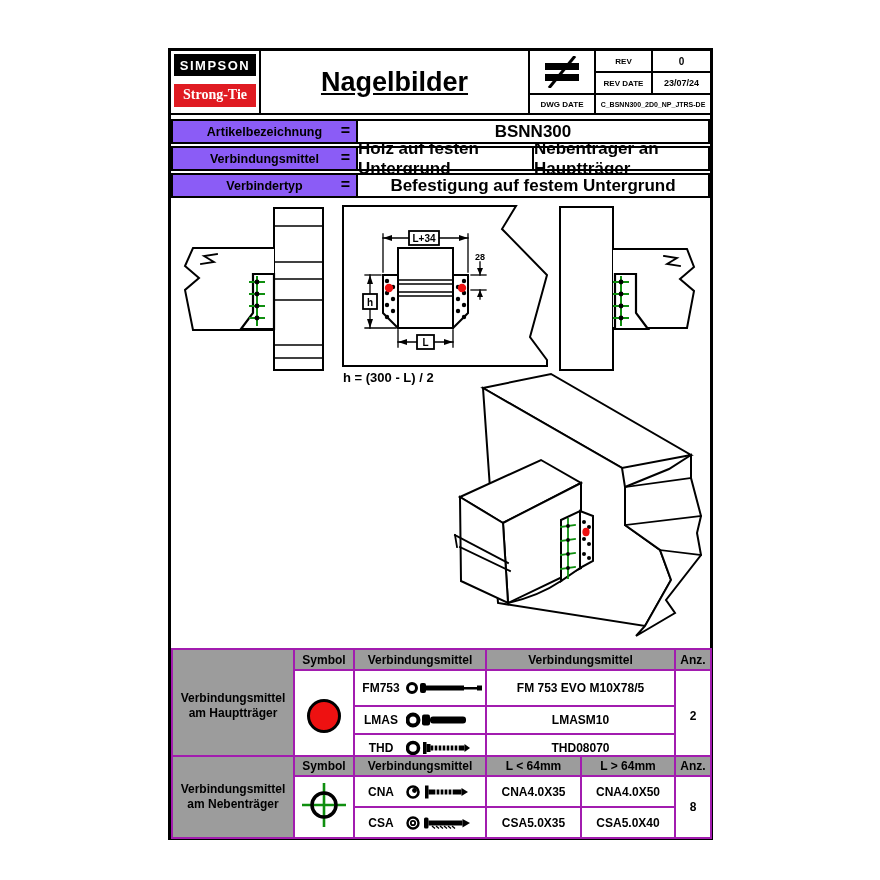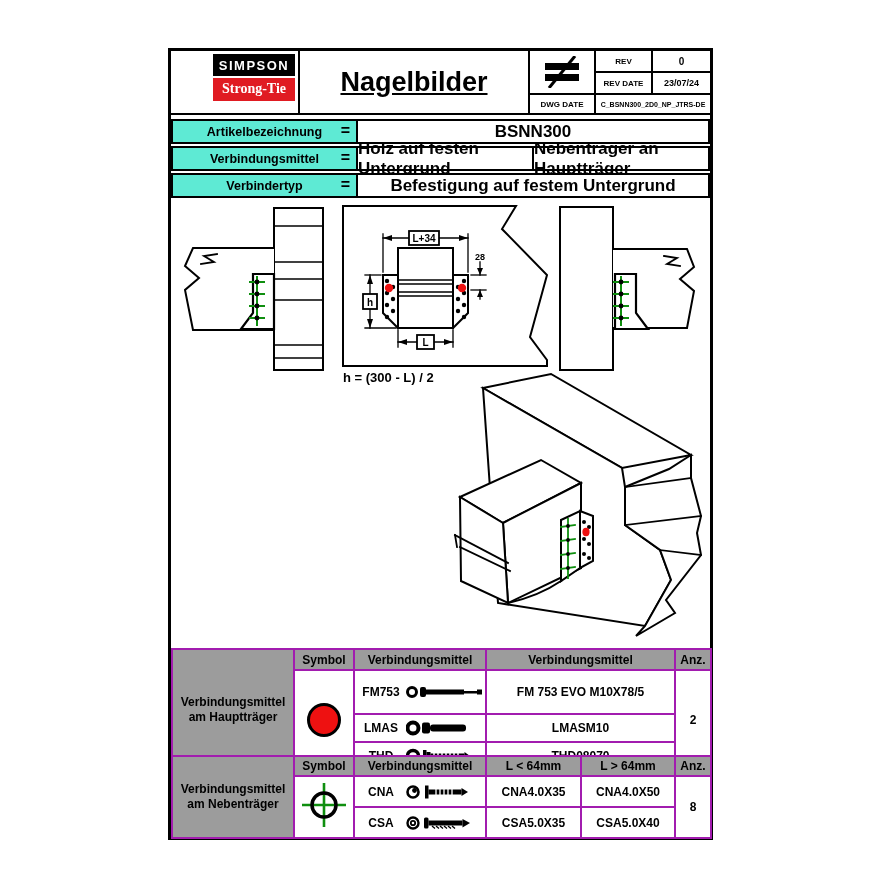--- a/index.html
+++ b/index.html
@@ -2,36 +2,36 @@
 <html><head>
 <meta charset="utf-8">
 <style>
   * { margin:0; padding:0; box-sizing:border-box; }
   html,body { width:880px; height:880px; background:#ffffff; font-family:"Liberation Sans", sans-serif; color:#000; }
   #canvas { position:relative; width:880px; height:880px; background:#fff; overflow:hidden; }
   #sheet { position:absolute; left:168px; top:48px; width:545px; height:792px; border:3px solid #000; background:#fff; }
 
   
   .hdr { position:absolute; left:0; top:0; width:539px; height:64px; display:flex; border-bottom:2px solid #000; background:#fff; }
-  .logo-cell { width:90px; border-right:2px solid #000; padding:3px 3px; display:flex; flex-direction:column; gap:2px;margin-left:39px; }
+  .logo-cell { width:90px; border-right:2px solid #000; padding:3px 3px; display:flex; flex-direction:column; gap:8px; }
   .logo-black { background:#000; color:#fff; font-weight:bold; font-size:13px; letter-spacing:1.5px; text-align:center; padding:3px 2px 2px; border:1px solid #000; }
   .logo-red { background:#e01b22; color:#fff; font-weight:bold; font-size:14px; text-align:center; padding:3px 6px 4px; font-family:"Liberation Serif", serif; }
   .title-cell { flex:1; border-right:2px solid #000; display:flex; align-items:center; justify-content:center; }
   .title-cell span { font-size:27px; font-weight:bold; text-decoration:underline; }
   .rev-grid { width:180px; display:grid; grid-template-columns:64px 55px 1fr; grid-template-rows:20px 20px 1fr; gap:2px; background:#000; }
   .rev-grid > div { background:#fff; display:flex; align-items:center; justify-content:center; font-weight:bold; overflow:hidden; }
   .cell-sym { grid-row:1/3; grid-column:1; }
   .cell-dwgl { grid-row:3; grid-column:1; font-size:8px; }
   .cell-dwgv { grid-row:3; grid-column:2/4; font-size:7px; white-space:nowrap; }
   .rev-lab { font-size:8px; }
   .rev-val { font-size:10px; }
 
   
   .info-row { position:absolute; left:0; width:539px; height:25px; border:2px solid #000; display:flex; background:#fff; }
-  .info-label { position:relative; width:122px; background:#5eead4; border-right:2px solid #000; display:flex; align-items:center; justify-content:center; font-weight:bold; font-size:12.5px; }
+  .info-label { position:relative; width:122px; background:#8b5cf6; border-right:2px solid #000; display:flex; align-items:center; justify-content:center; font-weight:bold; font-size:12.5px; }
   .info-label .eq { position:absolute; right:6px; top:50%; transform:translateY(-54%); font-size:16px; font-weight:bold; }
   .info-label { width:185px; }
   .info-vals { flex:1; display:flex; }
   .info-val { flex:1; display:flex; align-items:center; justify-content:center; font-weight:bold; font-size:17px; }
   .info-val + .info-val { border-left:2px solid #000; }
 
   
   .draw-area { position:absolute; left:0; top:147px; width:523px; height:450px; background:#fff; }
 
   
@@ -289,21 +289,21 @@
           <tr style="height:21px">
       <td class="big-label" rowspan="4">
         <div>Verbindungsmittel</div>
         <div>am Hauptträger</div>
       </td>
       <th>Symbol</th>
       <th>Verbindungsmittel</th>
       <th>Verbindungsmittel</th>
       <th>Anz.</th>
     </tr>
-    <tr style="height:44px">
+    <tr style="height:36px">
       <td rowspan="3">
               <div class="sym-red"></div>
             </td>
       <td class="code-cell">
         <div class="code-wrap">
           <span class="code-txt">FM753</span>
           <svg width="78" height="20" viewBox="0 0 78 20">
             <circle cx="6" cy="10" r="4.5" fill="none" stroke="#000" stroke-width="3"></circle>
             <rect x="14" y="5" width="6" height="10" rx="2" fill="#000"></rect>
             <rect x="20" y="7.5" width="38" height="5" fill="#000"></rect>

